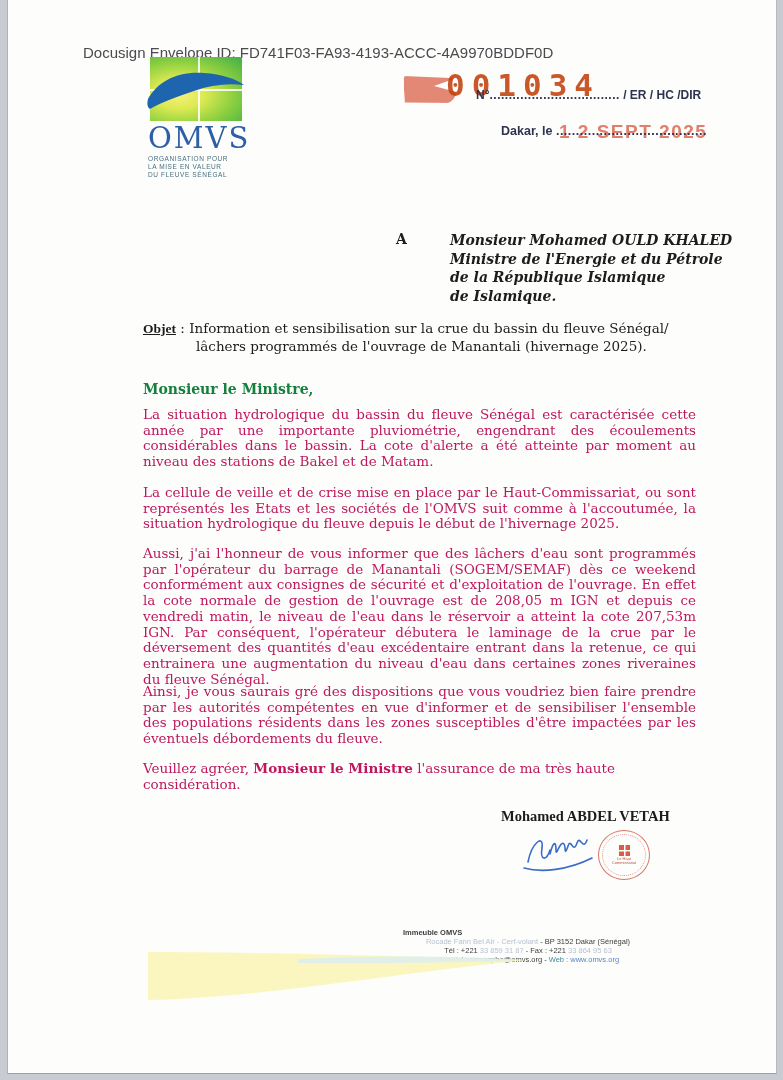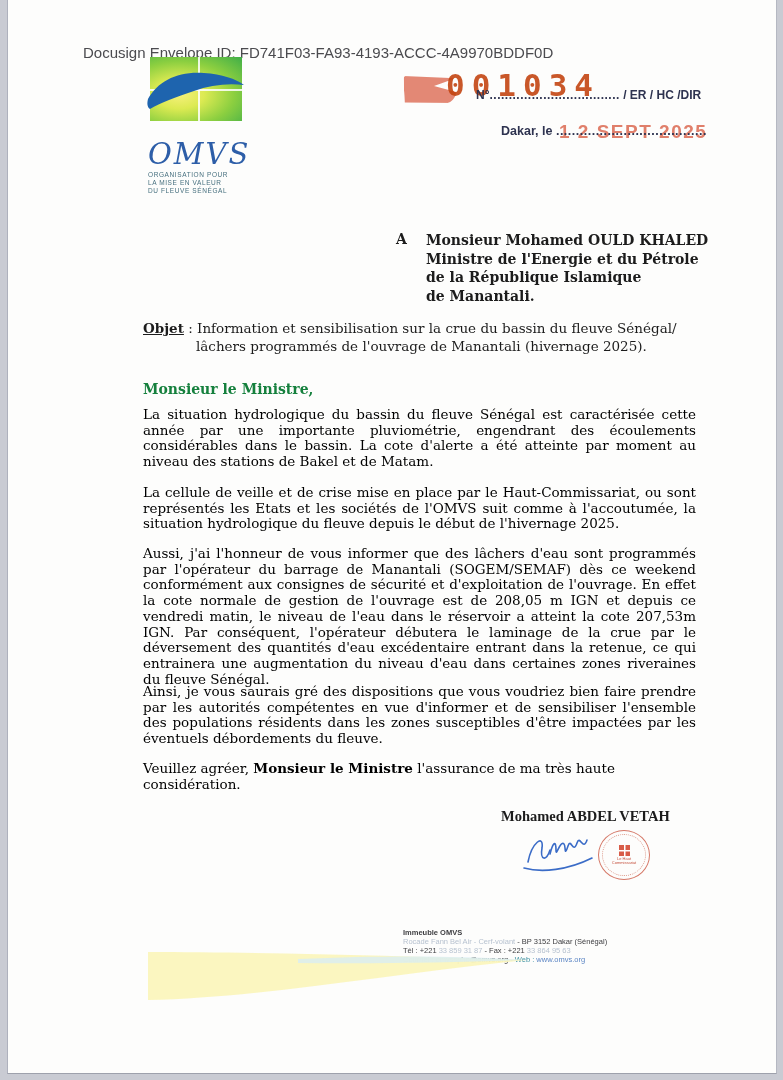--- a/index.html
+++ b/index.html
@@ -13,60 +13,60 @@
   
   .docusign { left:75px; top:32px; font-family:"Liberation Sans", sans-serif; font-size:15px; color:#4b4b4f;margin-top:12px; }
 
   
   .logo { left:140px; top:57px; width:110px; }
   .logo-square { position:relative; width:92px; height:64px; margin-left:2px;
      background:radial-gradient(ellipse at 32% 58%, #f6f07c 0%, #dcea52 28%, #8ccf40 62%, #3fae48 100%); }
   .logo-square .vline { position:absolute; left:52%; top:0; width:2px; height:100%; background:rgba(255,255,255,.85); }
   .logo-square .hline { position:absolute; top:50%; left:0; height:2px; width:100%; background:rgba(255,255,255,.85); }
   .logo-wave { position:absolute; left:-6px; top:8px; }
-  .logo-acronym { font-family:"DejaVu Serif", serif; font-size:29px; letter-spacing:2px; color:#2d5ea8; line-height:30px; margin-top:18px;font-style:italic; }
+  .logo-acronym { font-family:"DejaVu Serif", serif; font-size:29px; letter-spacing:2px; color:#2d5ea8; line-height:30px; margin-top:2px; }
   .logo-org { font-family:"Liberation Sans", sans-serif; font-size:6.5px; line-height:8px; letter-spacing:.6px; color:#47707f; margin-top:2px; }
 
   
   .hc-title { left:372px; top:52px; font-family:"Liberation Sans", sans-serif; font-weight:bold; font-size:19px; letter-spacing:.5px; color:#4f86c2; }
   .ref-line { left:468px; top:88px; font-family:"Liberation Sans", sans-serif; font-weight:bold; font-size:12px; color:#2e3350; white-space:nowrap; }
   .ref-line .dots, .date-line .dots { letter-spacing:.5px; color:#2e3350; }
   .stamp-num { left:438px; top:67px; font-family:"DejaVu Sans Mono", monospace; font-weight:bold; font-size:31px; letter-spacing:7px; color:#c2410c; opacity:.88; }
   .stamp-blob { left:396px; top:75px; width:52px; height:29px; background:#dc6a52; opacity:.8;
      border-radius:3px 10px 12px 2px; transform:rotate(-2deg); clip-path:polygon(0 0,100% 14%,58% 38%,100% 62%,100% 100%,0 92%); }
   .date-line { left:493px; top:124px; font-family:"Liberation Sans", sans-serif; font-weight:bold; font-size:12.5px; color:#2e3350; white-space:nowrap; }
   .stamp-date { left:551px; top:108px; font-family:"Liberation Sans", sans-serif; font-weight:bold; font-size:19px; letter-spacing:1.5px; color:#dc6a52; opacity:.85; white-space:nowrap;margin-top:13px; }
 
   
   .to-label { left:388px; top:231px; font-size:14px; font-weight:bold; color:#1c1c1c; }
-  .recipient { left:418px; top:231px; font-size:14px; font-weight:bold; color:#1c1c1c; line-height:18.5px; }
+  .recipient { left:442px; top:231px; font-size:14px; font-weight:bold; color:#1c1c1c; line-height:18.5px;font-style:italic; }
 
   
   .subject { left:135px; top:320px; width:556px; font-size:13.5px; color:#1c1c1c; line-height:17.5px;
              padding-left:53px; text-indent:-53px; }
-  .subject b { text-decoration:underline; }
+  .subject b { text-decoration:underline;font-family:Liberation Serif, serif; }
   .salutation { left:135px; top:381px; font-size:14px; font-weight:bold; color:#15803d; }
-  .para { left:135px; width:553px; font-size:13.5px; line-height:15.7px; color:#000000; text-align:justify; position:absolute; }
+  .para { left:135px; width:553px; font-size:13.5px; line-height:15.7px; color:#be185d; text-align:justify; position:absolute; }
   .closing { text-align:left; }
 
   
   .sig-name { left:493px; top:808px; font-size:14.5px; font-weight:bold; color:#1c1c1c;font-family:Liberation Serif, serif; }
   .sig-script { left:512px; top:828px; }
   .seal { left:590px; top:830px; width:52px; height:50px; border-radius:50%; border:1.5px solid rgba(206,95,75,.85);
           display:flex; flex-direction:column; align-items:center; justify-content:center; }
   .seal::before { content:""; position:absolute; inset:3px; border-radius:50%; border:1px dotted rgba(211,120,100,.75); }
   .seal-square { width:11px; height:11px; background:#d85c48;
      background-image:linear-gradient(#fff,#fff),linear-gradient(#fff,#fff);
      background-size:1.5px 100%,100% 1.5px; background-position:5px 0,0 5px; background-repeat:no-repeat; }
   .seal-text { font-family:"Liberation Sans", sans-serif; font-size:4px; line-height:4.5px; color:#c44f3c; text-align:center; margin-top:1px; }
 
   
   .footer { left:395px; top:928px; width:250px; font-family:"Liberation Sans", sans-serif; font-size:7.5px; line-height:9px; color:#3d3d40; }
   .footer .f1 { font-weight:bold; }
-  .footer .c { }
+  .footer .c { text-align:center; }
   .faded { color:#b7c2d0; }
   .weblab { color:#3a8fa0; }
   .weburl { color:#5b85c4; }
 
   .swoosh { left:140px; top:948px; }
 </style>
 </head>
 <body>
 
 <div class="scan">
@@ -103,21 +103,21 @@
     <div class="abs date-line">
       <span>Dakar, le</span>
       <span class="dots">......................................</span>
     </div>
 
     <div class="abs to-label">A</div>
     <div class="abs recipient">
       <div>Monsieur Mohamed OULD KHALED</div>
       <div>Ministre de l'Energie et du Pétrole</div>
       <div>de la République Islamique</div>
-      <div>de Manantali.</div>
+      <div>de Islamique.</div>
     </div>
 
     <div class="abs subject">
       <b>Objet</b><span> : </span><span>Information et sensibilisation sur la crue du bassin du fleuve Sénégal/ lâchers programmés de l'ouvrage de Manantali (hivernage 2025).</span>
     </div>
 
     <div class="abs salutation">Monsieur le Ministre,</div>
     <p class="para" style="top:407px">La situation hydrologique du bassin du fleuve Sénégal est caractérisée cette année par une importante pluviométrie, engendrant des écoulements considérables dans le bassin. La cote d'alerte a été atteinte par moment au niveau des stations de Bakel et de Matam.</p>
     <p class="para" style="top:485px">La cellule de veille et de crise mise en place par le Haut-Commissariat, ou sont représentés les Etats et les sociétés de l'OMVS suit comme à l'accoutumée, la situation hydrologique du fleuve depuis le début de l'hivernage 2025.</p>
     <p class="para" style="top:546px">Aussi, j'ai l'honneur de vous informer que des lâchers d'eau sont programmés par l'opérateur du barrage de Manantali (SOGEM/SEMAF) dès ce weekend conformément aux consignes de sécurité et d'exploitation de l'ouvrage. En effet la cote normale de gestion de l'ouvrage est de 208,05 m IGN et depuis ce vendredi matin, le niveau de l'eau dans le réservoir a atteint la cote 207,53m IGN. Par conséquent, l'opérateur débutera le laminage de la crue par le déversement des quantités d'eau excédentaire entrant dans la retenue, ce qui entrainera une augmentation du niveau d'eau dans certaines zones riveraines du fleuve Sénégal.</p>

